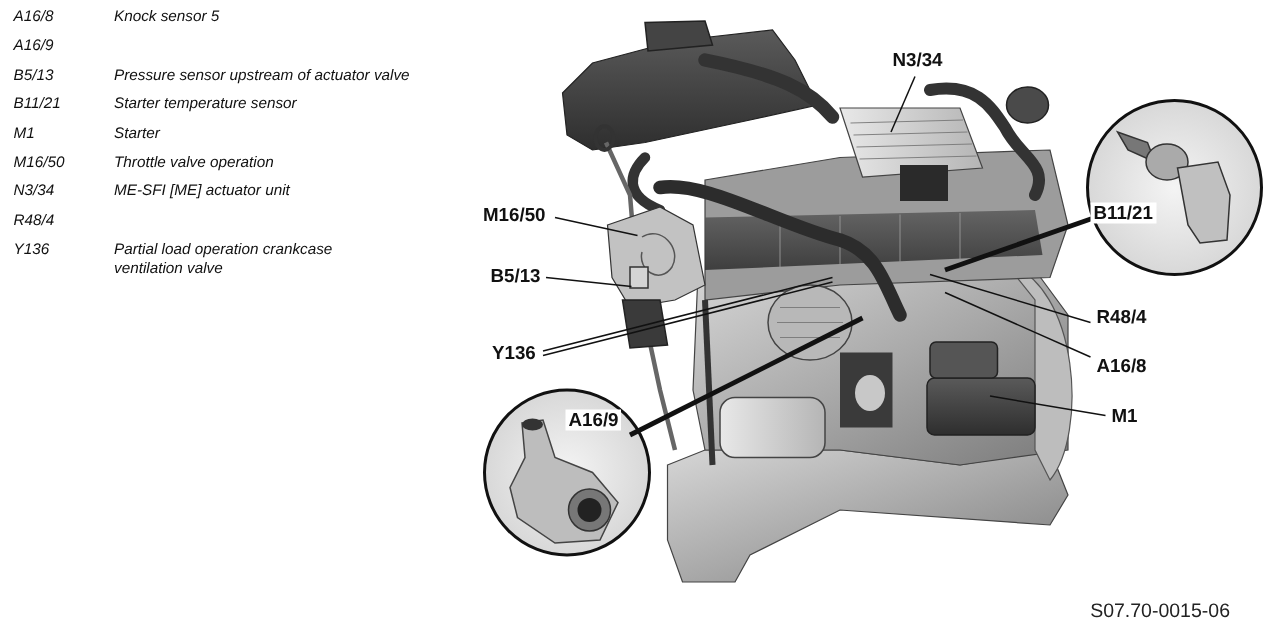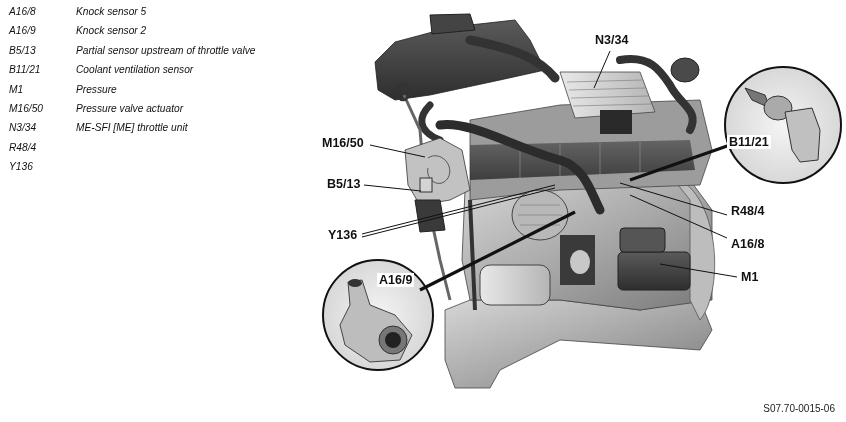--- a/index.html
+++ b/index.html
@@ -6,59 +6,59 @@
   body { width: 846px; height: 422px; position: relative; overflow: hidden;
          font-family: "Liberation Sans", sans-serif; color: #111; }
   .legend { position: absolute; left: 9px; top: 6px; width: 290px; }
   .legend-row { display: flex; font-style: italic; font-size: 10.2px; line-height: 12.6px; margin-bottom: 6.8px; }
   .legend-code { width: 67px; flex: 0 0 67px; }
   .legend-desc { flex: 1; }
   .figure { position: absolute; left: 0; top: 0; width: 846px; height: 422px; }
   .label { position: absolute; font-weight: bold; font-size: 12.5px; color: #111;
            font-family: "Liberation Sans", sans-serif; white-space: nowrap; }
   .label.boxed { background: #fff; padding: 0 2px; }
-  .ref { position: absolute; right: 11px; bottom: 8px; font-size: 10px; color: #222; }
+  .ref { position: absolute; right: 26px; bottom: 8px; font-size: 13px; color: #222; }
 </style>
 </head>
 <body>
 
 <div class="legend">
   <div class="legend-row">
     <span class="legend-code">A16/8</span>
     <span class="legend-desc">Knock sensor 5</span>
   </div>
   <div class="legend-row">
     <span class="legend-code">A16/9</span>
-    <span class="legend-desc">Knock sensor 2</span>
   </div>
   <div class="legend-row">
     <span class="legend-code">B5/13</span>
-    <span class="legend-desc" style="max-width:200px">Partial sensor upstream of throttle valve</span>
+    <span class="legend-desc" style="max-width:200px">Pressure sensor upstream of actuator valve</span>
   </div>
   <div class="legend-row">
     <span class="legend-code">B11/21</span>
-    <span class="legend-desc">Coolant ventilation sensor</span>
+    <span class="legend-desc">Starter temperature sensor</span>
   </div>
   <div class="legend-row">
     <span class="legend-code">M1</span>
-    <span class="legend-desc">Pressure</span>
+    <span class="legend-desc">Starter</span>
   </div>
   <div class="legend-row">
     <span class="legend-code">M16/50</span>
-    <span class="legend-desc">Pressure valve actuator</span>
+    <span class="legend-desc">Throttle valve operation</span>
   </div>
   <div class="legend-row">
     <span class="legend-code">N3/34</span>
-    <span class="legend-desc">ME-SFI [ME] throttle unit</span>
+    <span class="legend-desc">ME-SFI [ME] actuator unit</span>
   </div>
   <div class="legend-row">
     <span class="legend-code">R48/4</span>
   </div>
   <div class="legend-row">
     <span class="legend-code">Y136</span>
+    <span class="legend-desc" style="max-width:190px">Partial load operation crankcase ventilation valve</span>
   </div>
 </div>
 
 <svg class="figure" width="846" height="422" viewBox="0 0 846 422" xmlns="http://www.w3.org/2000/svg">
   <defs>
     <linearGradient id="metal" x1="0" y1="0" x2="1" y2="1">
       <stop offset="0" stop-color="#d6d6d6"></stop>
       <stop offset="0.5" stop-color="#a9a9a9"></stop>
       <stop offset="1" stop-color="#7a7a7a"></stop>
     </linearGradient>

